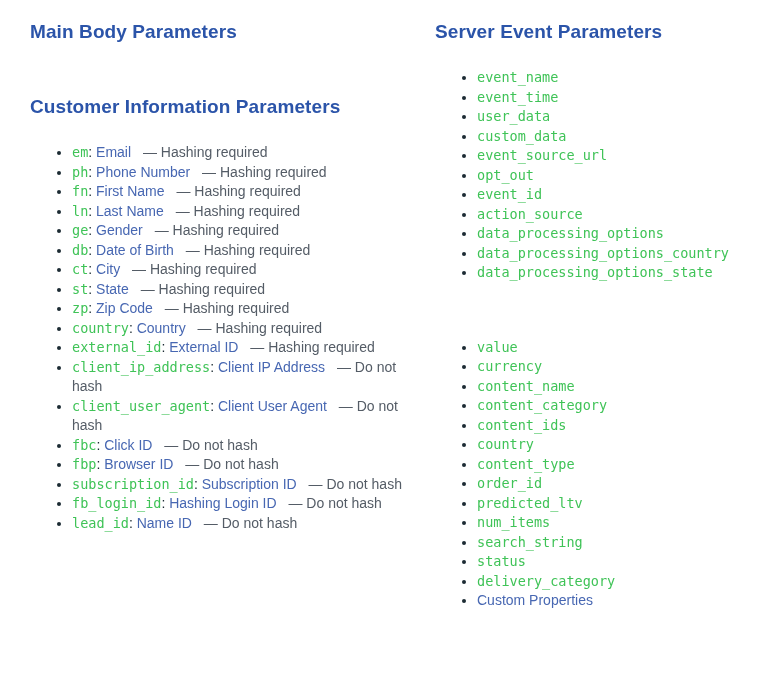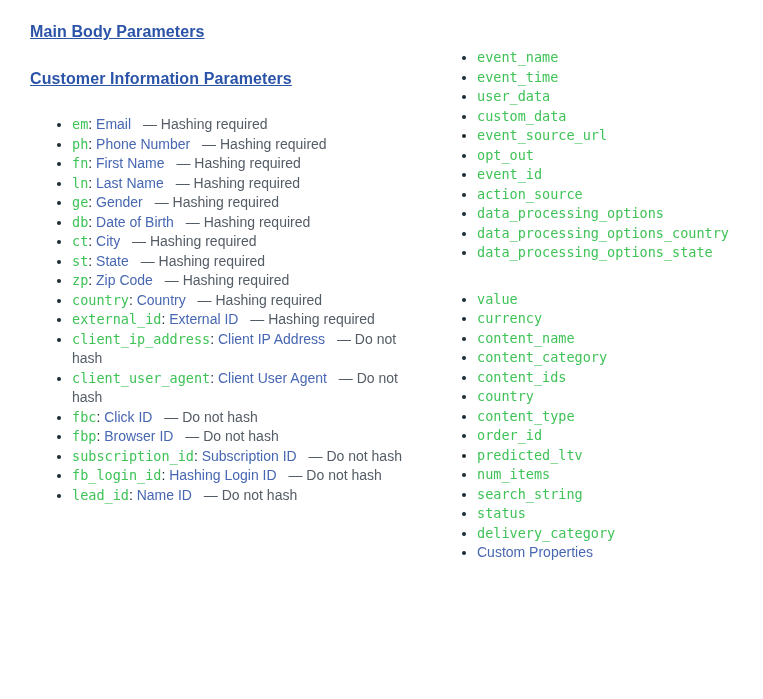--- a/index.html
+++ b/index.html
@@ -30,30 +30,29 @@
   }
   .column-left {
     width: 372px;
     flex: 0 0 372px;
   }
   .column-right {
     flex: 1 1 auto;
     min-width: 0;
   }
   .section + .section {
-    margin-top: 27px;
+    margin-top: 55px;
   }
   h4.section-title {
     margin: 0;
-    font-size: 16px;
+    font-size: 19px;
     line-height: 20px;
     font-weight: bold;
     color: var(--heading);
     letter-spacing: 0.1px;
-    text-decoration: underline;
   }
   ul.param-list {
     margin: 26px 0 0 0;
     padding: 0 0 0 42px;
     list-style: disc outside;
   }
   ul.param-list li {
     line-height: 19.5px;
     color: var(--dark);
     padding: 0;
@@ -106,20 +105,21 @@
             <li><span class="code">fbc</span><span class="colon">: </span><span class="doc-link">Click ID</span><span class="note"> — Do not hash</span></li>
             <li><span class="code">fbp</span><span class="colon">: </span><span class="doc-link">Browser ID</span><span class="note"> — Do not hash</span></li>
             <li><span class="code">subscription_id</span><span class="colon">: </span><span class="doc-link">Subscription ID</span><span class="note"> — Do not hash</span></li>
             <li><span class="code">fb_login_id</span><span class="colon">: </span><span class="doc-link">Hashing Login ID</span><span class="note"> — Do not hash</span></li>
             <li><span class="code">lead_id</span><span class="colon">: </span><span class="doc-link">Name ID</span><span class="note"> — Do not hash</span></li>
           </ul>
         </section>
       </div>
     <div class="column-right" id="col-right">
         <section class="section">
+          <h4 class="section-title">Server Event Parameters</h4>
           <ul class="param-list">
             <li><span class="code">event_name</span></li>
             <li><span class="code">event_time</span></li>
             <li><span class="code">user_data</span></li>
             <li><span class="code">custom_data</span></li>
             <li><span class="code">event_source_url</span></li>
             <li><span class="code">opt_out</span></li>
             <li><span class="code">event_id</span></li>
             <li><span class="code">action_source</span></li>
             <li><span class="code">data_processing_options</span></li>

